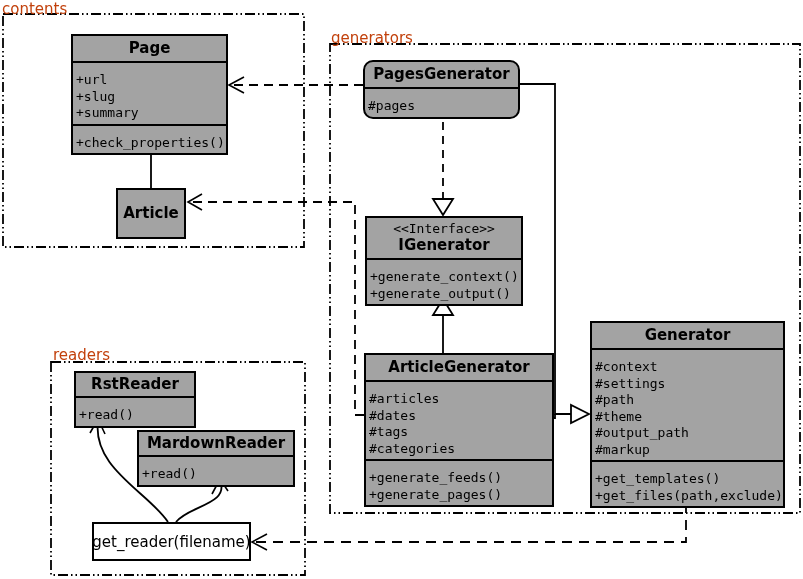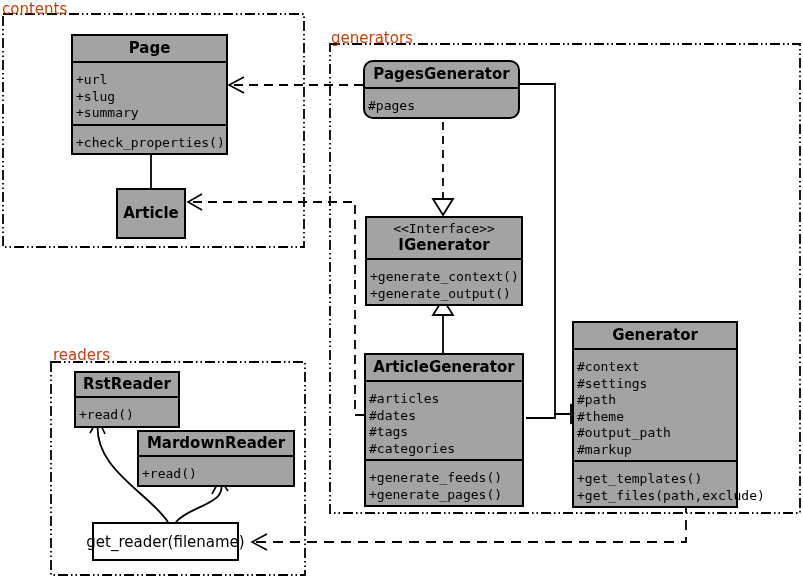--- a/index.html
+++ b/index.html
@@ -162,61 +162,61 @@
 
   <div class="uml-class" style="left:365px;top:216px;width:158px;">
     <div class="uml-stereotype">&lt;&lt;Interface&gt;&gt;</div>
     <div class="uml-title with-stereo">IGenerator</div>
     <div class="uml-section">
       <div class="uml-member">+generate_context()</div>
       <div class="uml-member">+generate_output()</div>
     </div>
   </div>
 
-  <div class="uml-class" style="left:364px;top:353px;width:160px;">
+  <div class="uml-class" style="left:364px;top:353px;width:190px;">
     <div class="uml-title">ArticleGenerator</div>
     <div class="uml-section">
       <div class="uml-member">#articles</div>
       <div class="uml-member">#dates</div>
       <div class="uml-member">#tags</div>
       <div class="uml-member">#categories</div>
     </div>
     <div class="uml-section">
       <div class="uml-member">+generate_feeds()</div>
       <div class="uml-member">+generate_pages()</div>
     </div>
   </div>
 
-  <div class="uml-class" style="left:572px;top:321px;width:166px;">
+  <div class="uml-class" style="left:590px;top:321px;width:195px;">
     <div class="uml-title">Generator</div>
     <div class="uml-section">
       <div class="uml-member">#context</div>
       <div class="uml-member">#settings</div>
       <div class="uml-member">#path</div>
       <div class="uml-member">#theme</div>
       <div class="uml-member">#output_path</div>
       <div class="uml-member">#markup</div>
     </div>
     <div class="uml-section">
       <div class="uml-member">+get_templates()</div>
       <div class="uml-member">+get_files(path,exclude)</div>
     </div>
   </div>
 
-  <div class="uml-class" style="left:74px;top:371px;width:106px;">
+  <div class="uml-class" style="left:74px;top:371px;width:122px;">
     <div class="uml-title" style="padding:2px 4px;">RstReader</div>
     <div class="uml-section">
       <div class="uml-member">+read()</div>
     </div>
   </div>
 
   <div class="uml-class" style="left:137px;top:430px;width:158px;">
     <div class="uml-title" style="padding:2px 4px;">MardownReader</div>
     <div class="uml-section">
       <div class="uml-member">+read()</div>
     </div>
   </div>
 
-  <div class="plain-box" style="left:92px;top:522px;width:147px;height:39px;">
+  <div class="plain-box" style="left:92px;top:522px;width:159px;height:39px;">
     <span>get_reader(filename)</span>
   </div>
 
 </div>
 
 </body></html>

